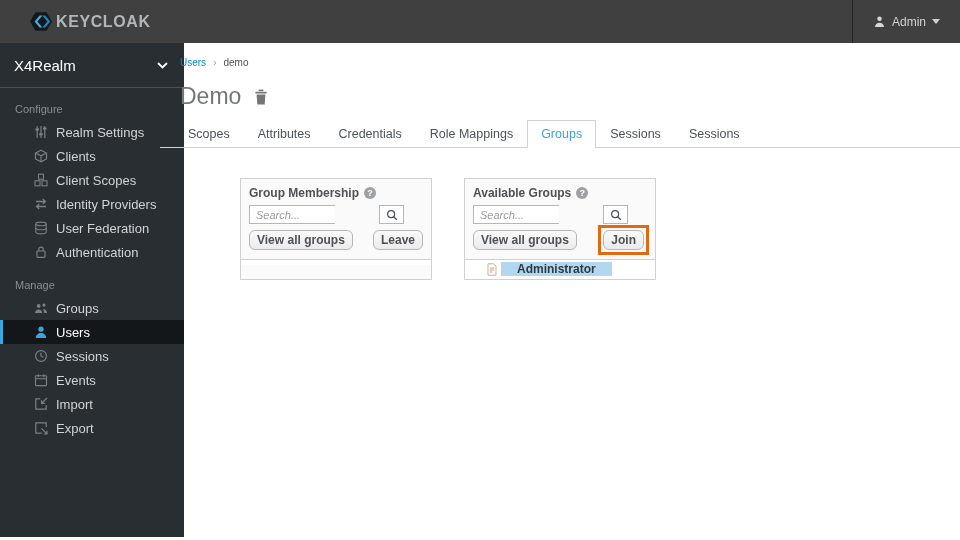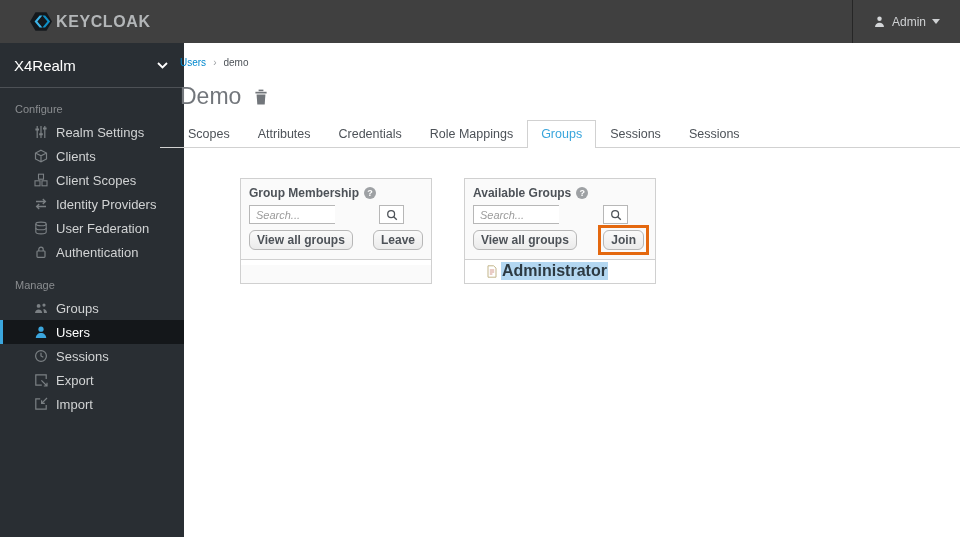--- a/index.html
+++ b/index.html
@@ -55,21 +55,21 @@
   .btn-search { width:25px; background:#ffffff; border:1px solid #b7b7b7; display:flex;
                 align-items:center; justify-content:center; color:#4d5258; cursor:pointer; }
   .btn-row { display:flex; justify-content:space-between; align-items:center; margin-top:5px; height:22px; }
   .btn { font-family:inherit; font-size:12px; font-weight:600; color:#4d5258;
          background:linear-gradient(#fafafa,#ebebeb); border:1px solid #b7b7b7; border-radius:6px;
          padding:2px 7px; cursor:pointer; }
   .hl { outline:3px solid #e4680f; outline-offset:2px; margin-right:3px; }
   .listbox { background:#ffffff; border-top:1px solid #d0d0d0; }
   .listbox.empty { height:6px; }
   .group-item { display:flex; align-items:center; gap:4px; padding:2px 6px 3px 22px; cursor:pointer; }
-  .group-item .label { background:#b3d7f1; padding:0 1px; font-size:16px; font-weight:700; color:#2d3a42; }
+  .group-item .label { background:#b3d7f1; padding:0 16px; font-size:12px; font-weight:700; color:#2d3a42; }
 </style>
 </head>
 <body>
 
 <div class="topbar">
   <div class="brand">
     <span style="display:flex">
       <svg width="22" height="21" viewBox="0 0 24 22">
         <path d="M6 1h12l6 10-6 10H6L0 11Z" fill="#14181c"></path>
         <path d="M10.5 4.5 5 11l5.5 6.5h3L8 11l5.5-6.5Z" fill="#3db4e8"></path>
@@ -205,38 +205,49 @@
             <circle cx="7" cy="7" r="5.4"></circle>
             <path d="M7 3.8V7l2.3 1.2"></path>
           </g>
         </svg>
     </span>
     <span>Sessions</span>
   </div>
   <div class="nav-item">
     <span class="ic">
       <svg width="14" height="14" viewBox="0 0 14 14">
+          <g fill="none" stroke="currentColor" stroke-width="1.1">
+            <rect x="1.5" y="2.8" width="11" height="9.8" rx="0.5"></rect>
+            <path d="M1.5 5.8h11M4.3 1.2v3M9.7 1.2v3"></path>
+          </g>
+        </svg>
+    </span>
+    <span>Events</span>
+  </div>
+  <div class="nav-item">
+    <span class="ic">
+      <svg width="14" height="14" viewBox="0 0 14 14">
+          <g fill="none" stroke="currentColor" stroke-width="1.2">
+            <path d="M6.2 1.8H1.8v10.4h10.4V8"></path>
+            <path d="M13 1 7.6 6.4M7.6 3.2v3.2h3.2"></path>
+          </g>
+        </svg>
+    </span>
+    <span>Import</span>
+  </div>
+  <div class="nav-item">
+    <span class="ic">
+      <svg width="14" height="14" viewBox="0 0 14 14">
           <g fill="none" stroke="currentColor" stroke-width="1.2">
             <path d="M7.8 12.2H1.8V1.8h10.4V6"></path>
             <path d="M7.4 7.4 13 13M13 9.8V13H9.8"></path>
           </g>
         </svg>
     </span>
     <span>Export</span>
-  </div>
-  <div class="nav-item">
-    <span class="ic">
-      <svg width="14" height="14" viewBox="0 0 14 14">
-          <g fill="none" stroke="currentColor" stroke-width="1.2">
-            <path d="M6.2 1.8H1.8v10.4h10.4V8"></path>
-            <path d="M13 1 7.6 6.4M7.6 3.2v3.2h3.2"></path>
-          </g>
-        </svg>
-    </span>
-    <span>Import</span>
   </div>
 </div>
 
 <div class="main">
 
   <div class="breadcrumb">
     <span class="lnk">Users</span><span class="sep">›</span><span>demo</span>
   </div>
 
   <div class="page-title">

